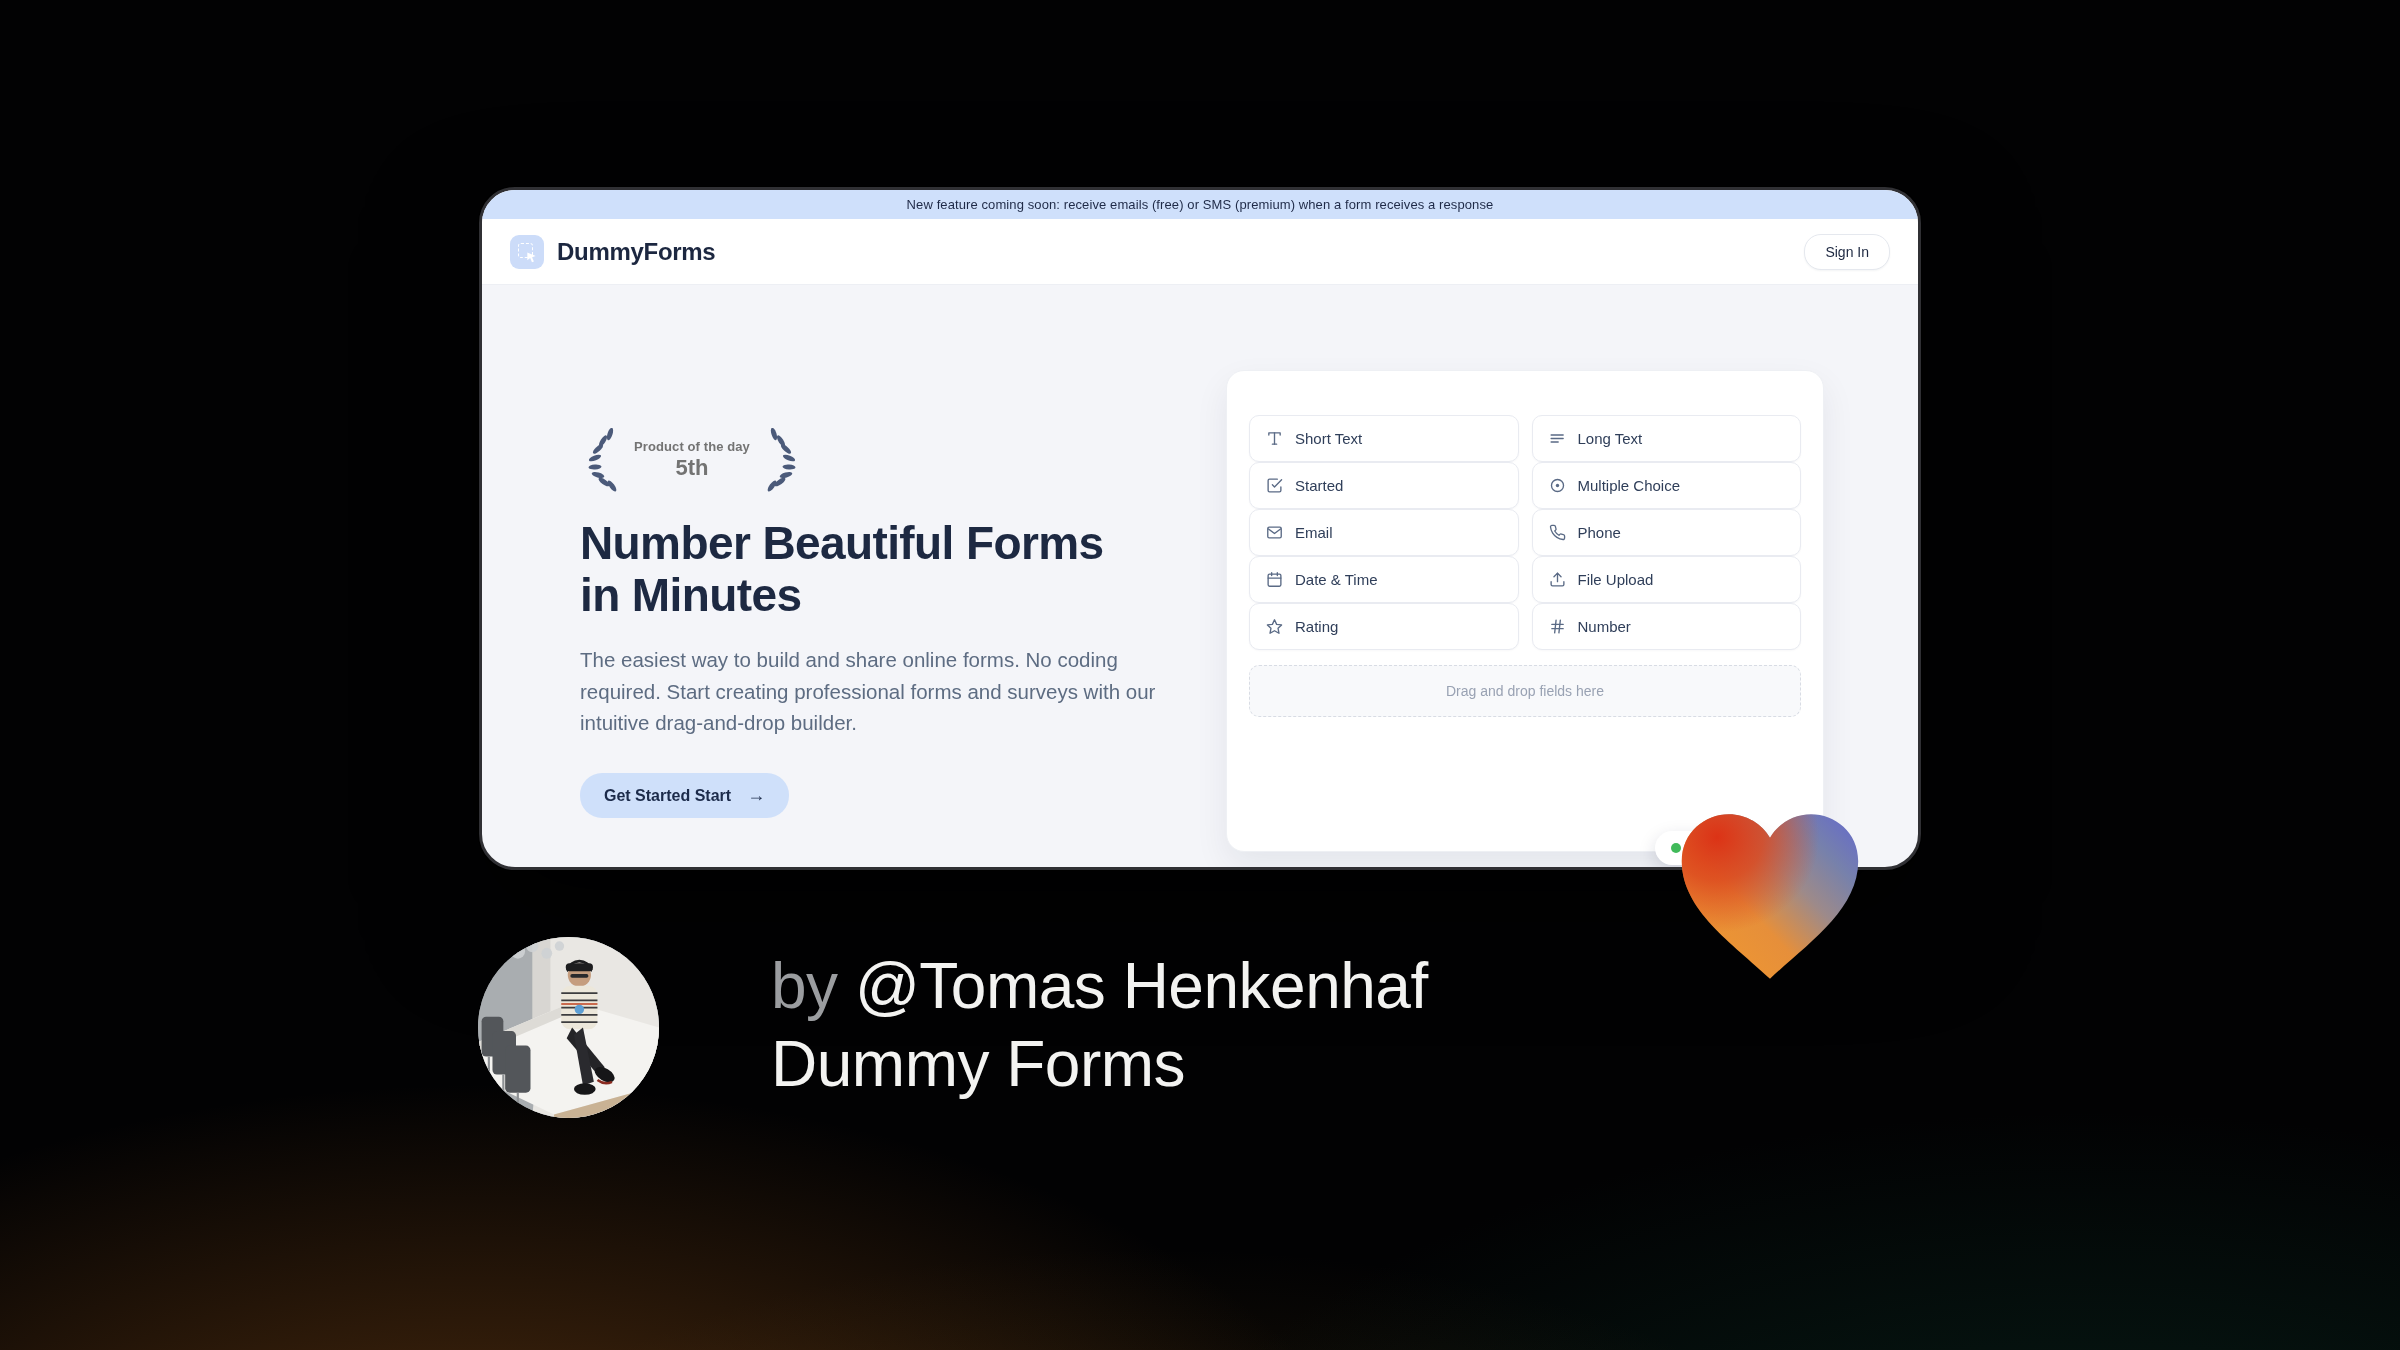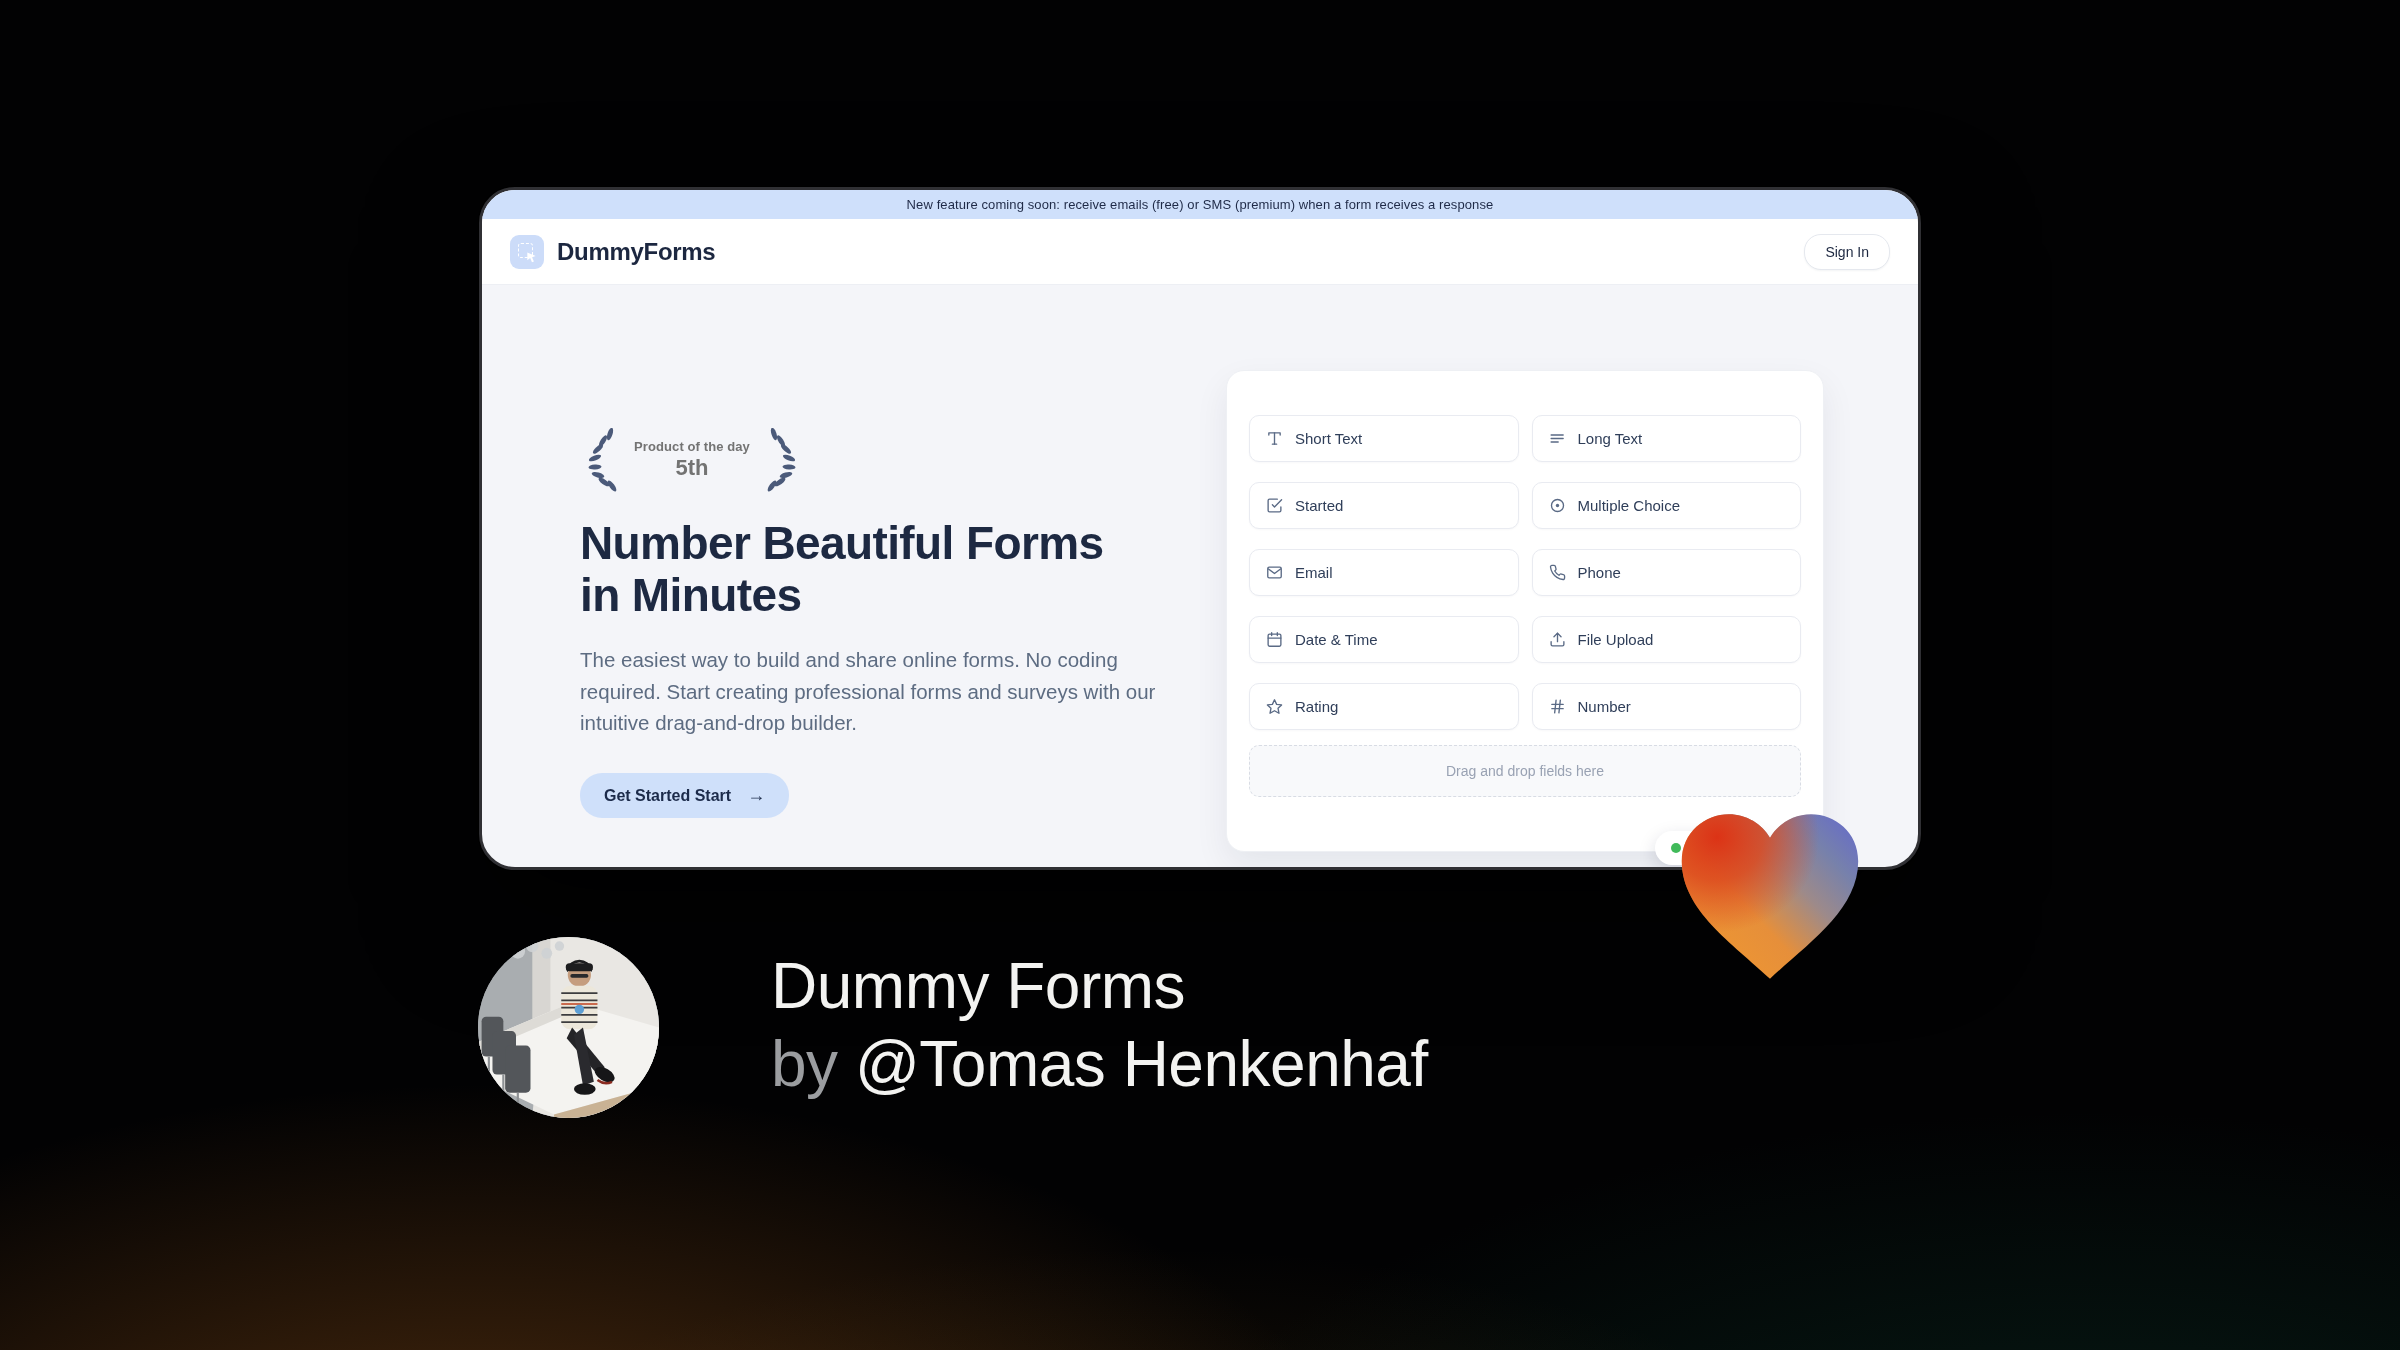--- a/index.html
+++ b/index.html
@@ -73,21 +73,21 @@
   .card{
     position:absolute; left:744px; top:180px; width:598px; height:482px;
     background:#fff; border:1px solid #eef0f4; border-radius:18px; padding:24px 22px;
     box-shadow:0 14px 34px rgba(20,30,60,.07);
   }
   .card-head{ position:relative; }
   .card-title{ font-size:20px; font-weight:700; color:#19233d; letter-spacing:-.2px; }
   .card-sub{ margin-top:8px; font-size:14px; color:#97a0b0; }
   .preview-btn{ position:absolute; right:-4px; top:6px; border-radius:16px; }
   .field-grid{
-    margin-top:20px; display:grid; grid-template-columns:1fr 1fr; gap:20px 13px;
+    margin-top:20px; display:grid; grid-template-columns:1fr 1fr; gap:0 13px;
   }
   .field-item{
     height:47px; background:#fff; border:1px solid #e9ebf1; border-radius:10px;
     display:flex; align-items:center; gap:12px; padding:0 16px; cursor:grab;
     box-shadow:0 1px 2px rgba(20,30,60,.03);
   }
   .field-item .ficon{ color:#5a6a85; display:flex; }
   .field-item .flabel{ font-size:15px; font-weight:500; color:#2f3e59; }
   .dropzone{
     margin-top:15px; height:52px; border:1.5px dashed #d8dce4; border-radius:10px;
@@ -372,19 +372,19 @@
         <path d="M52 50 L70 72 L66 76 L49 56 Z" fill="#242427"></path>
         <path d="M58 50 L64 80 L58 82 L53 54 Z" fill="#2a2a2e"></path>
         <ellipse cx="70" cy="76" rx="6" ry="3.4" fill="#161618" transform="rotate(30 70 76)"></ellipse>
         <ellipse cx="59" cy="84" rx="6" ry="3.2" fill="#161618"></ellipse>
         <path d="M66 79 q4 3 8 1" stroke="#8a2b20" stroke-width="1.4" fill="none"></path>
       </g>
     </svg>
   </div>
 
   <div class="footer-text">
-    <div class="ft-line">Dummy Forms</div>
     <div class="ft-line">
       <span class="ft-by">by </span><span>@Tomas Henkenhaf</span>
     </div>
+    <div class="ft-line">Dummy Forms</div>
   </div>
 
 </div>
 
 </body></html>

